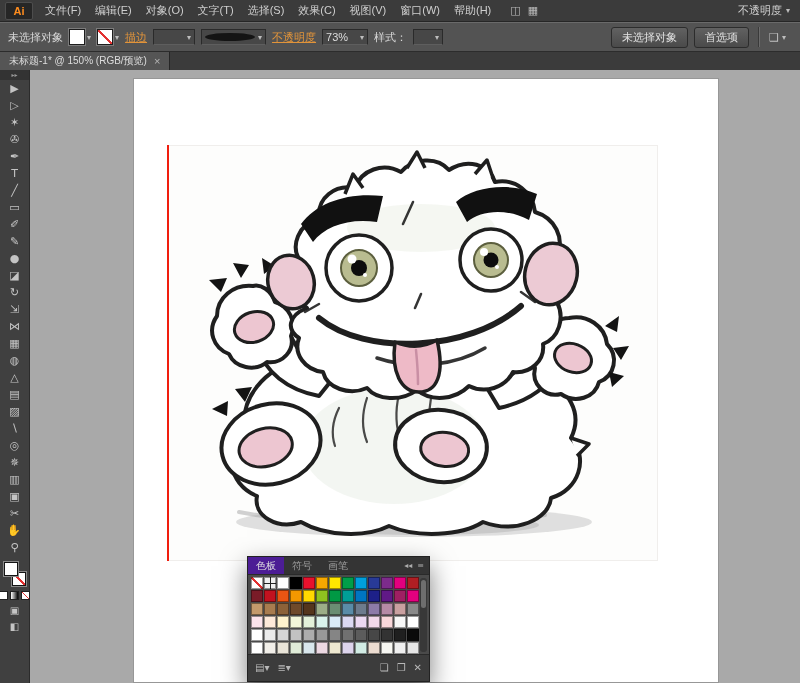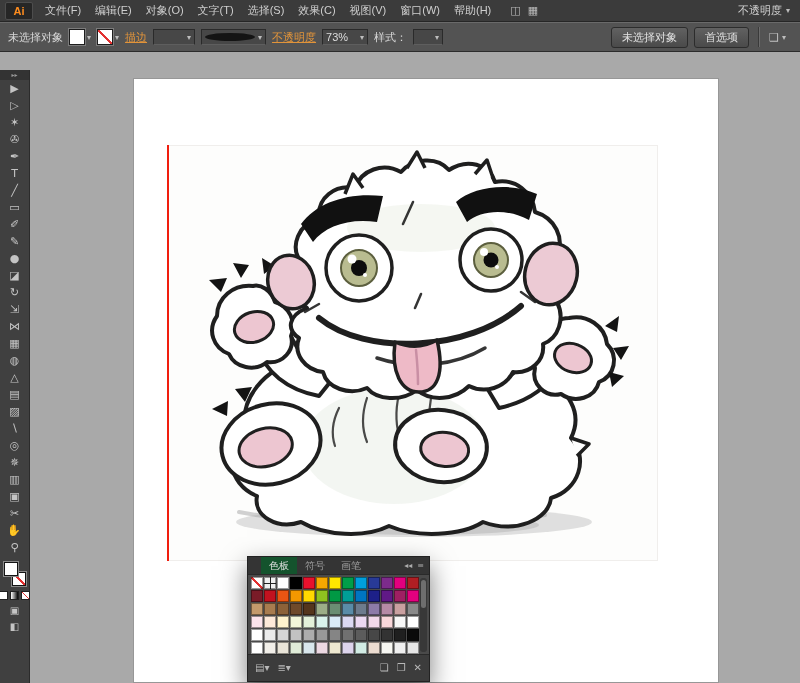--- a/index.html
+++ b/index.html
@@ -67,21 +67,21 @@
         border:1px solid #979797;box-sizing:border-box;}
   .artwork{position:absolute;left:34px;top:66px;width:488px;height:414px;background:#fdfdfc;border:1px solid #f0eeec;box-sizing:content-box;}
   .artwork svg{display:block;}
   .red-guide{position:absolute;left:33px;top:66px;width:2px;height:416px;background:#f01e0e;z-index:5;}
 
   
   .panel{position:absolute;left:247px;top:556px;width:183px;height:126px;background:#3c3c3c;border:1px solid #222;
          box-shadow:0 10px 24px rgba(0,0,0,.5);z-index:40;box-sizing:border-box;font-size:10px;color:#9d9d9d;}
   .panel-header{height:17px;background:#343434;display:flex;align-items:center;}
   .panel-tab{padding:0 8px;height:17px;display:flex;align-items:center;white-space:nowrap;}
-  .panel-tab.active{background:#14532d;color:#e2e2e2;margin-left:13px;}
+  .panel-tab.active{background:#4c1d95;color:#e2e2e2;}
   .panel-header-icons{margin-left:auto;display:flex;gap:5px;padding:0 5px;color:#ababab;font-size:8px;
                       font-family:"DejaVu Sans",sans-serif;}
   .panel-body{position:relative;height:81px;background:#4a4a4a;border-top:1px solid #2a2a2a;border-bottom:1px solid #2a2a2a;
               padding:2px 12px 2px 3px;box-sizing:border-box;overflow:hidden;}
   .swatch-grid{display:grid;grid-template-columns:repeat(13,12px);grid-auto-rows:12px;gap:1px;}
   .sw{width:12px;height:12px;box-shadow:inset 0 0 0 1px rgba(0,0,0,.4);}
   .sw-none{background-color:#fff;background-image:linear-gradient(45deg,transparent 43%,#e23131 43%,#e23131 57%,transparent 57%);}
   .sw-reg{background-color:#efefef;background-image:linear-gradient(#222,#222),linear-gradient(#222,#222);
           background-size:1px 100%,100% 1px;background-position:center,center;background-repeat:no-repeat;}
   .panel-scroll{position:absolute;right:2px;top:3px;width:7px;height:74px;background:#383838;border-radius:3px;}
@@ -153,20 +153,26 @@
     <div class="cb-flex"></div>
     <div class="cb-button">未选择对象</div>
     <div class="cb-button">首选项</div>
     <div class="vsep"></div>
     <div class="cb-panelicon">
       <span>❑</span>
       <span class="dd-caret">▾</span>
     </div>
   </div>
 
+  <div class="tabbar">
+    <div class="doc-tab">
+      <span>未标题-1* @ 150% (RGB/预览)</span>
+      <span class="tab-close">×</span>
+    </div>
+  </div>
 
   <div class="toolbar">
     <div class="tb-head">▸▸</div>
     <div class="tools">
 
     <div class="tool">▶</div>
         <div class="tool">▷</div>
         <div class="tool">✶</div>
         <div class="tool">✇</div>
         <div class="tool">✒</div>

